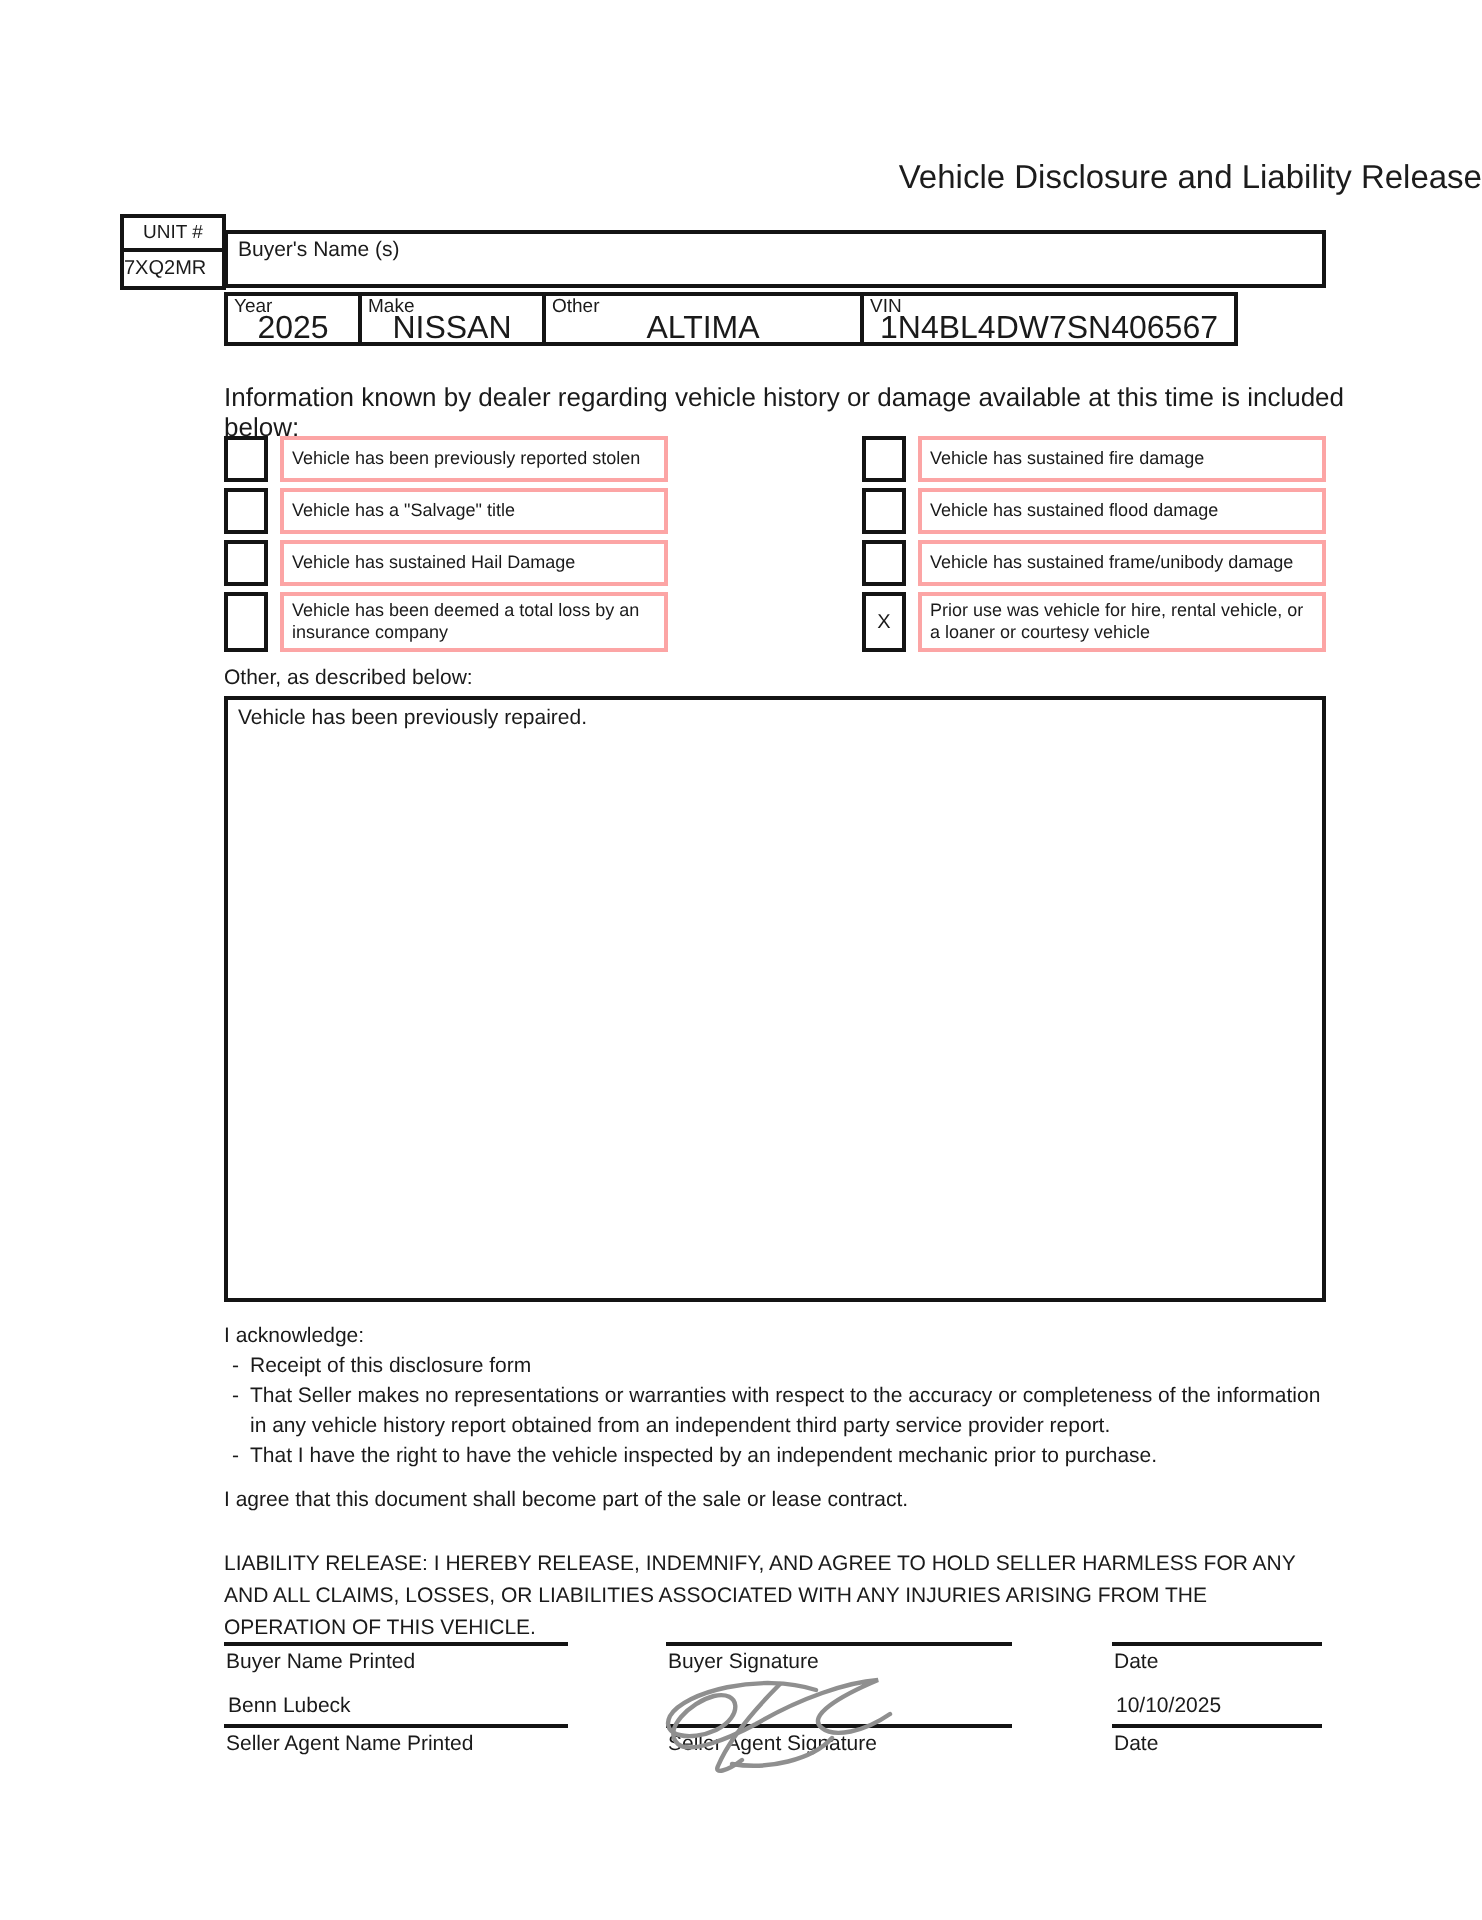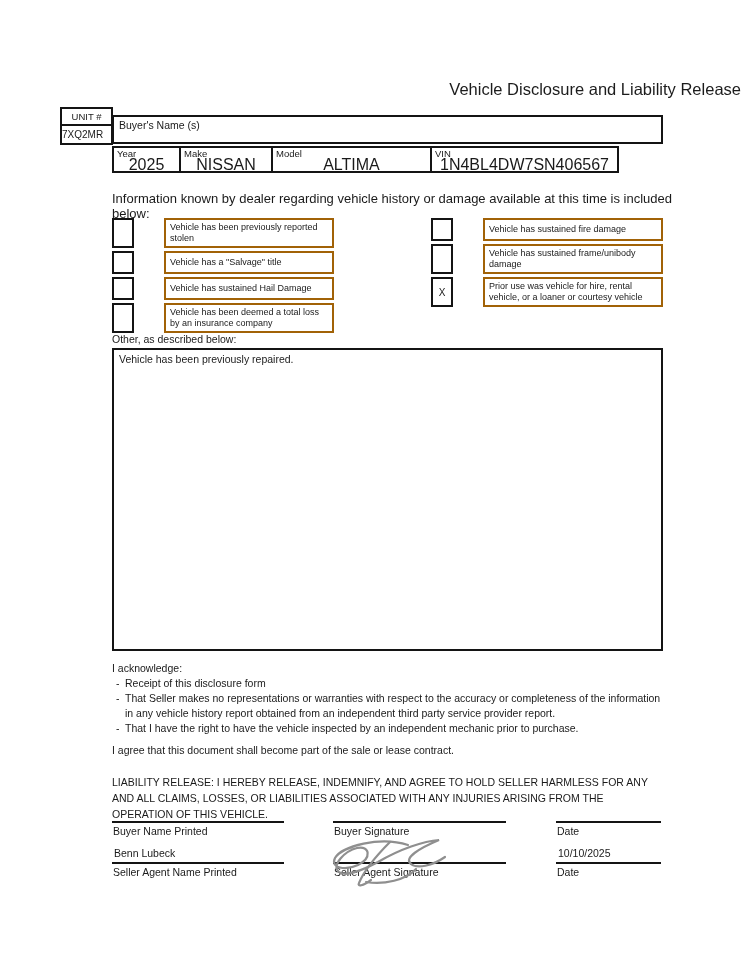--- a/index.html
+++ b/index.html
@@ -29,21 +29,21 @@
 
   
   .intro-line { position:absolute; left:112px; top:191px; width:580px; font-size:13px; }
 
   
   .cb-group { position:absolute; top:218px; display:flex; flex-direction:column; }
   .cb-group.left { left:112px; width:222px; }
   .cb-group.right { left:431px; width:232px; }
   .cb-row { display:flex; gap:6px; margin-bottom:3px; align-items:stretch; }
   .cb-box { width:22px; flex:none; border:2px solid #141414; display:flex; align-items:center; justify-content:center; font-size:10px; }
-  .cb-text { flex:1; border:2px solid #a16207; padding:2px 4px; font-size:9px; line-height:11px; display:flex; align-items:center;margin-left:24px; }
+  .cb-text { flex:1; border:2px solid #fca5a5; padding:2px 4px; font-size:9px; line-height:11px; display:flex; align-items:center; }
   .cb-row.single { min-height:23px; }
   .cb-row.tall { min-height:30px; }
 
   
   .other-label { position:absolute; left:112px; top:333px; font-size:10.5px; }
   .other-box { position:absolute; left:112px; top:348px; width:551px; height:303px; border:2px solid #141414; padding:3px 5px; font-size:10.5px; }
 
   
   .ack { position:absolute; left:112px; top:661px; width:560px; font-size:10.5px; line-height:15px; }
   .ack-item { display:flex; }
@@ -84,21 +84,21 @@
   <div class="veh-table">
     <div class="veh-cell c-year">
       <div class="vlabel">Year</div>
       <div class="vvalue">2025</div>
     </div>
     <div class="veh-cell c-make">
       <div class="vlabel">Make</div>
       <div class="vvalue">NISSAN</div>
     </div>
     <div class="veh-cell c-model">
-      <div class="vlabel">Model</div>
+      <div class="vlabel">Other</div>
       <div class="vvalue">ALTIMA</div>
     </div>
     <div class="veh-cell c-vin">
       <div class="vlabel">VIN</div>
       <div class="vvalue">1N4BL4DW7SN406567</div>
     </div>
   </div>
 
   <div class="intro-line">Information known by dealer regarding vehicle history or damage available at this time is included below:</div>
 
@@ -118,20 +118,24 @@
     <div class="cb-row tall">
       <div class="cb-box"></div>
       <div class="cb-text">Vehicle has been deemed a total loss by an insurance company</div>
     </div>
   </div>
 
   <div class="cb-group right">
     <div class="cb-row single">
       <div class="cb-box"></div>
       <div class="cb-text">Vehicle has sustained fire damage</div>
+    </div>
+    <div class="cb-row single">
+      <div class="cb-box"></div>
+      <div class="cb-text">Vehicle has sustained flood damage</div>
     </div>
     <div class="cb-row single">
       <div class="cb-box"></div>
       <div class="cb-text">Vehicle has sustained frame/unibody damage</div>
     </div>
     <div class="cb-row tall">
       <div class="cb-box">X</div>
       <div class="cb-text">Prior use was vehicle for hire, rental vehicle, or a loaner or courtesy vehicle</div>
     </div>
   </div>

